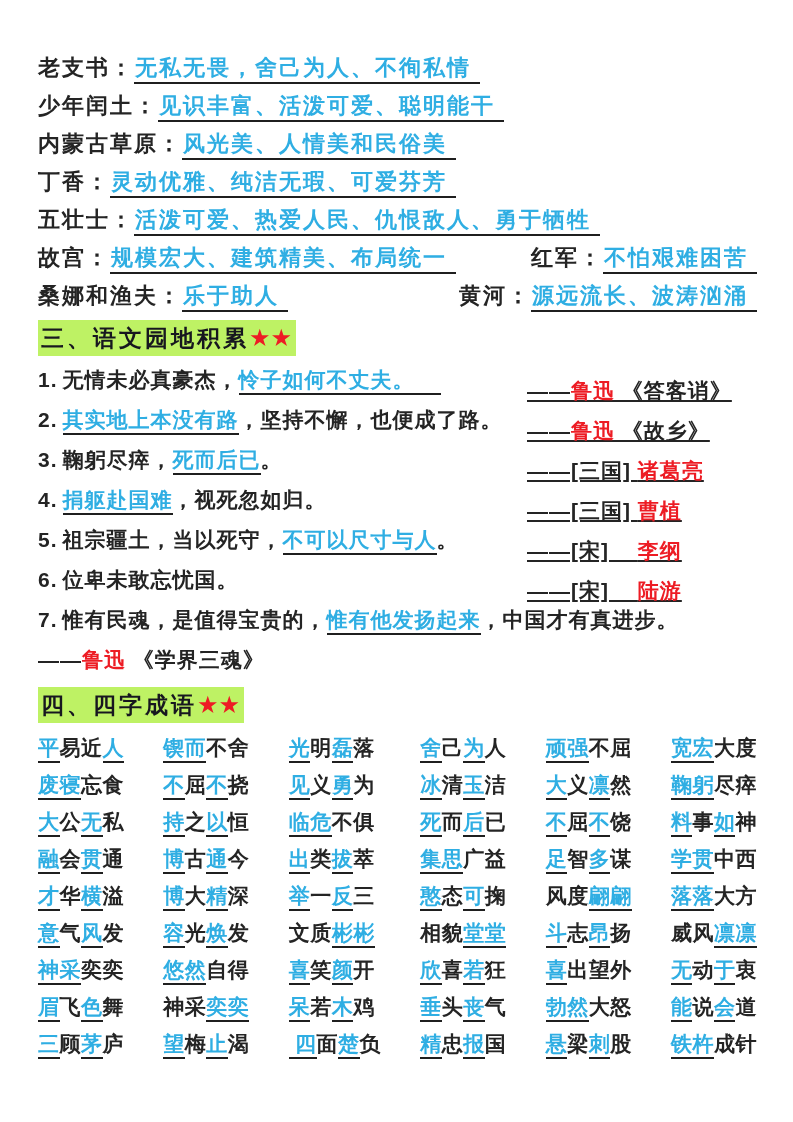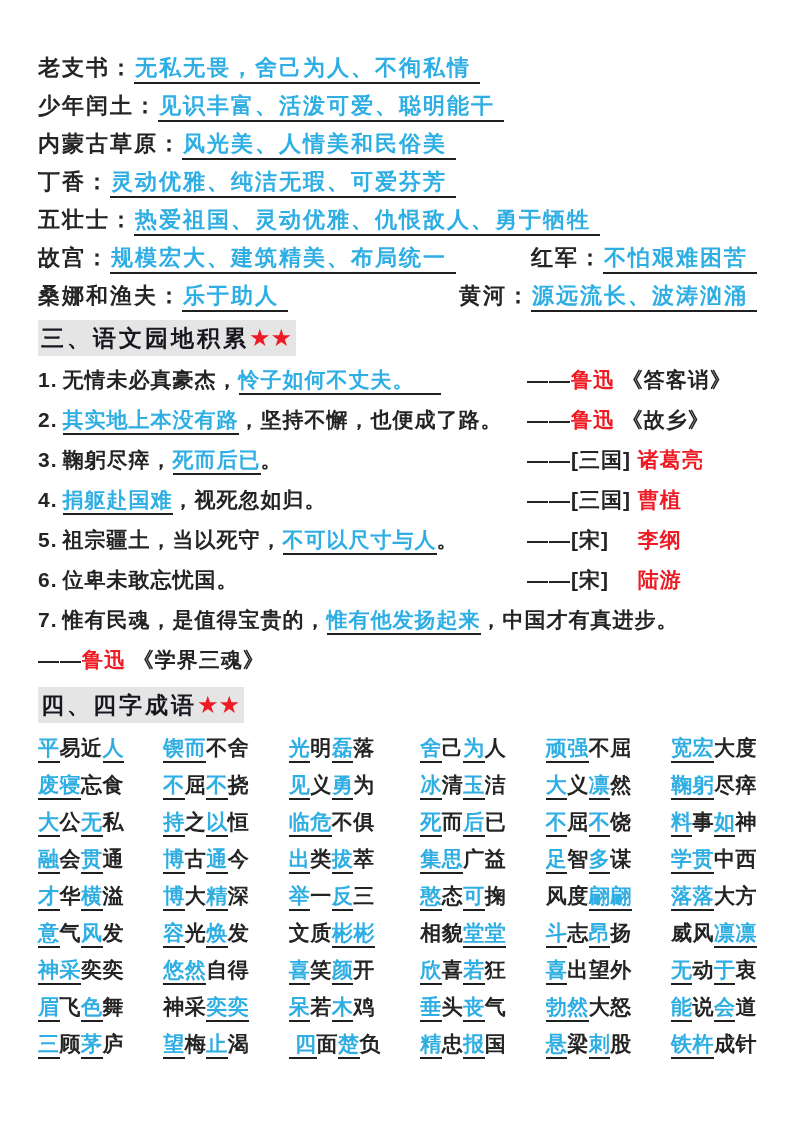--- a/index.html
+++ b/index.html
@@ -13,33 +13,33 @@
   
   .trait-row{display:flex;align-items:baseline;font-size:22px;line-height:27px;
     letter-spacing:2px;margin-bottom:11px;}
   .trait-pair{white-space:nowrap;}
   .trait-pair.second{margin-left:auto;}
   .trait-label{color:#242424;}
   .trait-desc{color:#2FAEE3;border-bottom:2px solid #1f1f1f;padding:0 9px 2px 1px;}
 
   
   .sec-heading-wrap{margin:4px 0 10px 0;}
-  .sec-heading{display:inline-block;background:#e5e5e5;color:#17171f;
+  .sec-heading{display:inline-block;background:#bef264;color:#17171f;
     font-size:23px;line-height:30px;letter-spacing:3px;padding:3px 4px 3px 3px;}
   .stars{color:#ED1C24;letter-spacing:0;font-size:24px;}
 
   
   .quotes{margin-top:9px;}
   .quote-row{position:relative;font-size:21px;line-height:27px;letter-spacing:1px;
     margin-bottom:13px;white-space:nowrap;}
   .quote-num{margin-right:5px;}
   .b{color:#2FAEE3;border-bottom:2px solid #1f1f1f;padding-bottom:2px;}
   .ext{padding-right:26px;}
   .r{color:#ED1C24;}
-  .quote-attr{position:absolute;left:489px;top:0;white-space:pre;}
+  .quote-attr{position:absolute;left:489px;top:11px;white-space:pre;text-decoration:underline;}
   .attr-footer{font-size:21px;line-height:27px;letter-spacing:1px;margin:1px 0 14px 0;white-space:pre;}
 
   
   .idiom-grid{display:grid;grid-template-columns:repeat(6,max-content);
     justify-content:space-between;row-gap:12px;font-size:21px;line-height:25px;
     margin-top:12px;}
   .idiom{white-space:pre;letter-spacing:0.5px;}
 </style>
 </head>
 <body>
@@ -53,21 +53,21 @@
       <div class="trait-row">
         <span class="trait-pair"><span class="trait-label">少年闰土：</span><span class="trait-desc">见识丰富、活泼可爱、聪明能干</span></span>
       </div>
       <div class="trait-row">
         <span class="trait-pair"><span class="trait-label">内蒙古草原：</span><span class="trait-desc">风光美、人情美和民俗美</span></span>
       </div>
       <div class="trait-row">
         <span class="trait-pair"><span class="trait-label">丁香：</span><span class="trait-desc">灵动优雅、纯洁无瑕、可爱芬芳</span></span>
       </div>
       <div class="trait-row">
-        <span class="trait-pair"><span class="trait-label">五壮士：</span><span class="trait-desc">热爱祖国、灵动优雅、仇恨敌人、勇于牺牲</span></span>
+        <span class="trait-pair"><span class="trait-label">五壮士：</span><span class="trait-desc">活泼可爱、热爱人民、仇恨敌人、勇于牺牲</span></span>
       </div>
       <div class="trait-row">
         <span class="trait-pair"><span class="trait-label">故宫：</span><span class="trait-desc">规模宏大、建筑精美、布局统一</span></span>
         <span class="trait-pair second"><span class="trait-label">红军：</span><span class="trait-desc">不怕艰难困苦</span></span>
       </div>
       <div class="trait-row">
         <span class="trait-pair"><span class="trait-label">桑娜和渔夫：</span><span class="trait-desc">乐于助人</span></span>
         <span class="trait-pair second"><span class="trait-label">黄河：</span><span class="trait-desc">源远流长、波涛汹涌</span></span>
       </div>
     </div>

